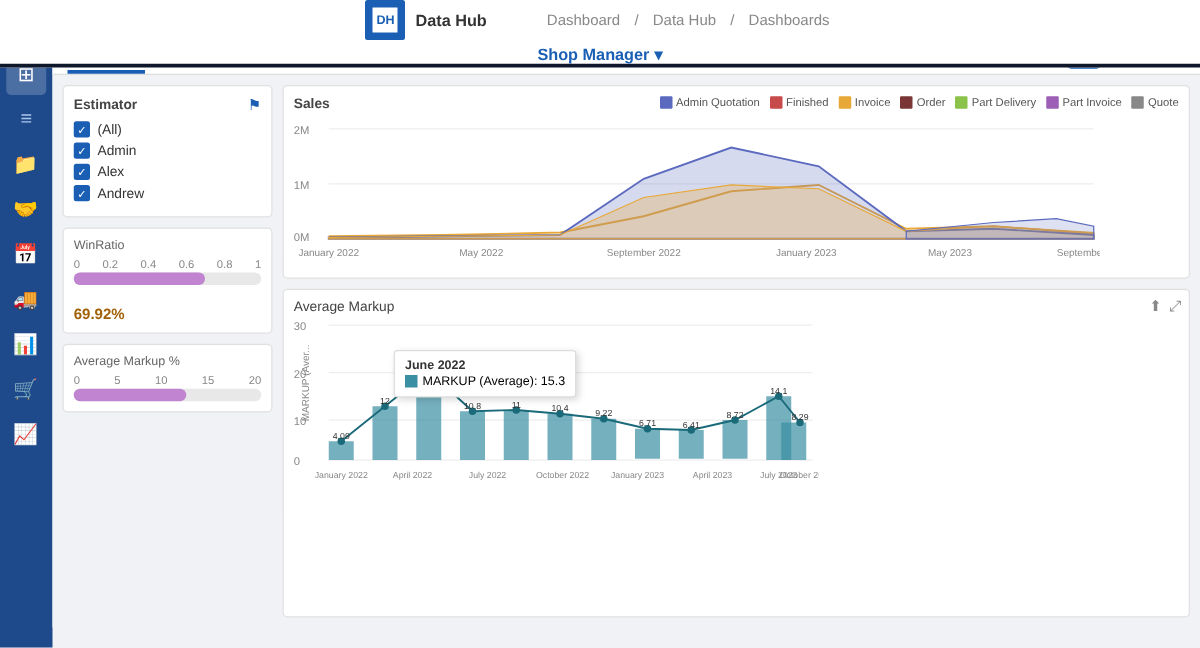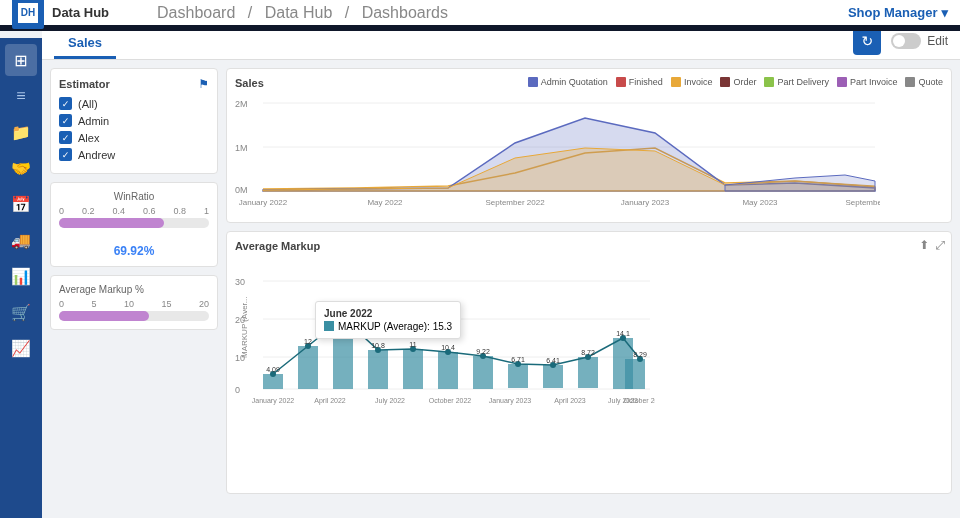--- a/index.html
+++ b/index.html
@@ -1,44 +1,45 @@
 <!DOCTYPE html>
 <html><head>
   <meta charset="utf-8">
   <style>
     * { box-sizing: border-box; margin: 0; padding: 0; }
     body { font-family: Arial, sans-serif; font-size: 12px; background: #f0f2f5; width: 960px; height: 518px; overflow: hidden; }
 
     
     .top-nav {
-      height: 31px;
-      background: #fff;
-      border-bottom: 6px solid #0f172a;
+      height: 54px;
+      background: #fff;
+      border-bottom: 3px solid #0f172a;
       display: flex;
       align-items: center;
       justify-content: space-between;
       padding: 0 12px;
       position: relative;
       z-index: 10;
+      flex-direction: column;
     }
     .top-nav-left { display: flex; align-items: center; gap: 8px; }
     .logo-box {
       width: 32px; height: 32px;
       background: #1a5fb4;
       display: flex; align-items: center; justify-content: center;
       border-radius: 2px;
     }
     .logo-inner {
       width: 20px; height: 20px;
       background: #fff;
       display: flex; align-items: center; justify-content: center;
       font-weight: bold; font-size: 10px; color: #1a5fb4;
     }
     .app-name { font-weight: bold; font-size: 13px; color: #333; }
-    .breadcrumb { font-size: 16px; color: #555; margin-left: 36px; }
+    .breadcrumb { font-size: 12px; color: #555; margin-left: 36px; }
     .breadcrumb span { color: #888; margin: 0 4px; }
     .user-menu { color: #1a5fb4; font-size: 13px; font-weight: bold; cursor: pointer; display: flex; align-items: center; gap: 4px; }
 
     
     .sidebar {
       position: absolute;
       top: 38px; left: 0;
       width: 42px; height: calc(518px - 38px);
       background: #1e4a8c;
       display: flex; flex-direction: column;
@@ -148,38 +149,38 @@
       color: #fff; font-size: 9px;
       flex-shrink: 0;
     }
 
     .gauge-card {
       background: #fff;
       border: 1px solid #e0e0e0;
       border-radius: 4px;
       padding: 8px;
     }
-    .gauge-title { font-size: 10px; color: #666; text-align: center; margin-bottom: 4px; }
+    .gauge-title { font-size: 10px; color: #666; text-align: left; margin-bottom: 4px; }
     .gauge-scale {
       display: flex; justify-content: space-between;
       font-size: 9px; color: #888; margin-bottom: 2px;
     }
     .gauge-bar {
       height: 10px;
       background: #e8e8e8;
       border-radius: 5px;
       position: relative;
       margin-bottom: 4px;
     }
     .gauge-fill {
       height: 100%;
       border-radius: 5px;
       background: #c084d0;
     }
-    .gauge-value { text-align: center; font-size: 12px; font-weight: bold; color: #3b82f6; margin-top: 16px; }
+    .gauge-value { font-size: 12px; font-weight: bold; color: #a16207; margin-top: 16px; }
 
     .markup-card {
       background: #fff;
       border: 1px solid #e0e0e0;
       border-radius: 4px;
       padding: 8px;
     }
     .markup-title { font-size: 10px; color: #666; margin-bottom: 4px; }
     .markup-scale {
       display: flex; justify-content: space-between;
@@ -249,21 +250,21 @@
     }
 
     .markup-chart-card {
       background: #fff;
       border: 1px solid #e0e0e0;
       border-radius: 4px;
       padding: 8px;
       flex: 1;
       position: relative;
     }
-    .markup-chart-title { font-size: 11px; color: #444; font-weight: bold; margin-bottom: 21px; }
+    .markup-chart-title { font-size: 11px; color: #444; font-weight: normal; margin-bottom: 0; }
     .chart-actions { position: absolute; top: 6px; right: 6px; display: flex; gap: 6px; font-size: 12px; color: #888; }
 
     .top-estimators-card {
       background: #fff;
       border: 1px solid #e0e0e0;
       border-radius: 4px;
       padding: 8px;
       width: 220px;
       flex-shrink: 0;
     }

